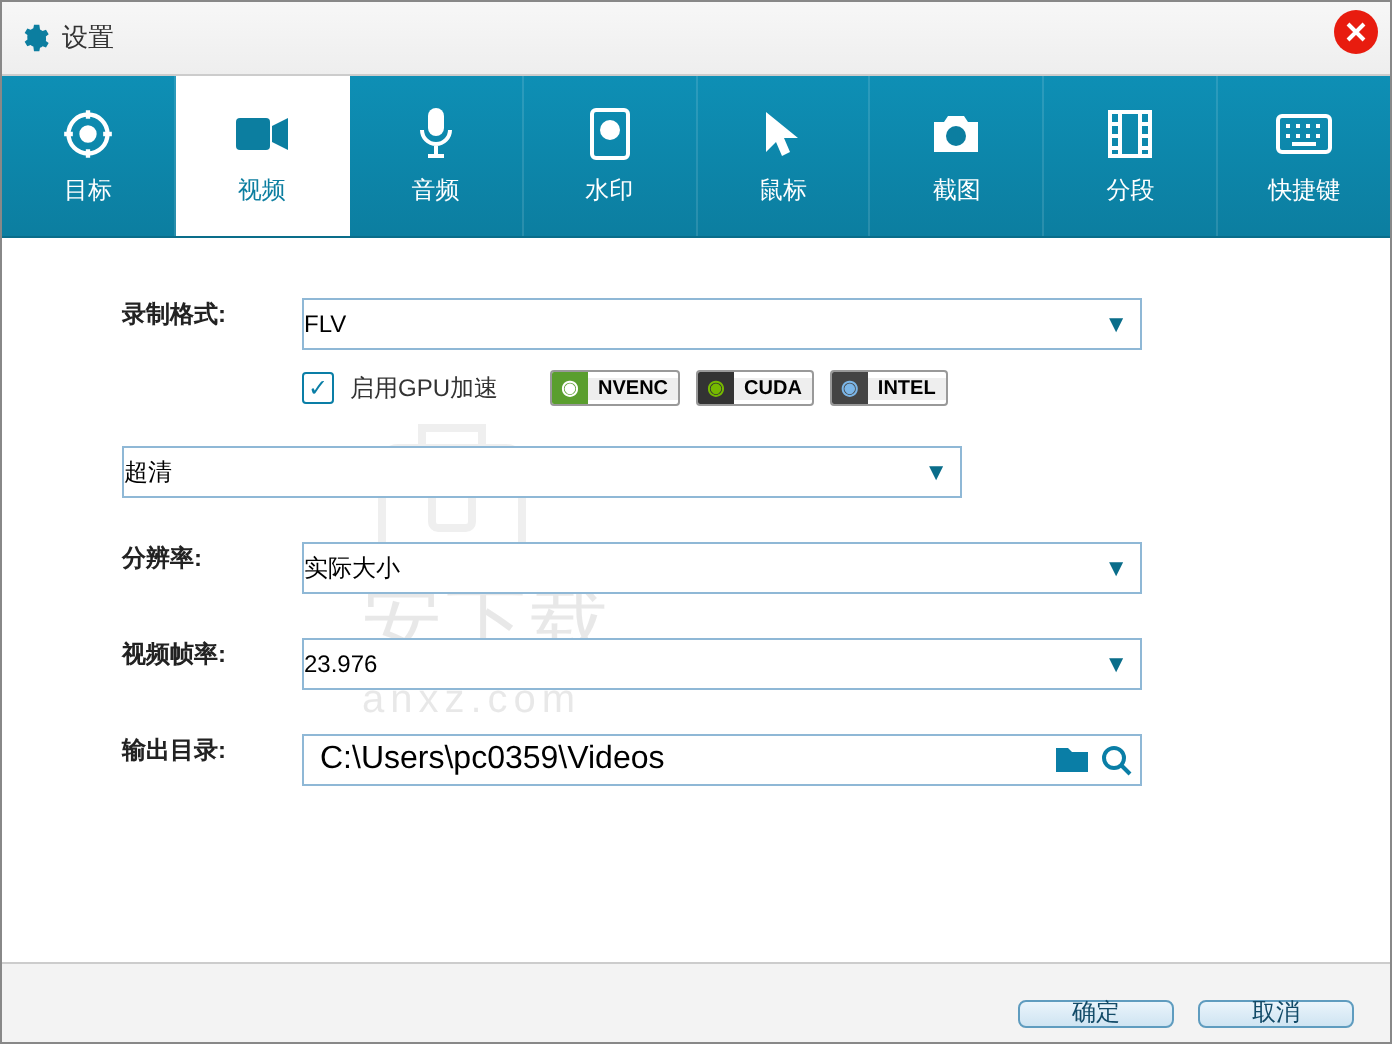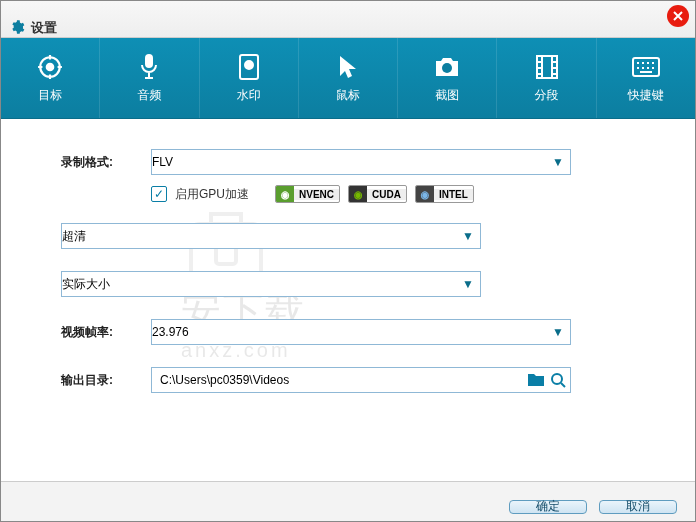--- a/index.html
+++ b/index.html
@@ -1,45 +1,45 @@
 <!DOCTYPE html>
 <html><head>
 <meta charset="utf-8">
 <style>
 * { margin: 0; padding: 0; box-sizing: border-box; font-family: "Microsoft YaHei", Arial, sans-serif; }
 body { width: 696px; height: 522px; background: #fff; border: 1px solid #888; overflow: hidden; }
 
-.titlebar { height: 30px; background: linear-gradient(#f7f7f7,#eee); border-bottom: 1px solid #ccc; display: flex; align-items: flex-start; padding: 18px 8px; position: relative; font-weight: bold; }
+.titlebar { height: 30px; background: linear-gradient(#f7f7f7,#eee); border-bottom: 1px solid #ccc; display: flex; align-items: center; padding: 18px 8px; position: relative; }
 .titlebar .title { font-size: 13px; color: #333; margin-left: 6px; }
 .titlebar .close { position: absolute; right: 6px; top: 4px; width: 22px; height: 22px; border-radius: 50%; background: #e81c0f; display: flex; align-items: center; justify-content: center; color: #fff; font-weight: bold; cursor: pointer; }
 
 .tabs { height: 81px; background: linear-gradient(#0e8fb5,#0c7ea0); display: flex; border-bottom: 1px solid #0a6d8a; }
 .tab { flex: 1; display: flex; flex-direction: column; align-items: center; justify-content: center; color: #fff; font-size: 12px; cursor: pointer; border-right: 1px solid rgba(255,255,255,0.12); }
 .tab:last-child { border-right: none; }
 .tab.active { background: #fff; color: #0c7ea0; }
 .tab .icon { width: 28px; height: 28px; margin-bottom: 6px; display: flex; align-items: center; justify-content: center; }
 .tab .lbl { font-size: 12px; }
 
 .content { padding: 30px 40px 10px 60px; height: 362px; position: relative; }
-.row { display: flex; align-items: center; margin-bottom: 22px; }
+.row { display: flex; margin-bottom: 22px; }
 .row .label { width: 90px; font-size: 12px; color: #222; font-weight: bold; }
 .select { flex: 1; max-width: 420px; height: 26px; border: 1px solid #8fb8d6; background: #fff; display: flex; align-items: center; padding: 0 0; position: relative; font-size: 12px; cursor: pointer; }
 .select .caret { position: absolute; right: 6px; color: #0a6d8a; }
 
 .gpurow { display: flex; align-items: center; margin-left: 90px; margin-top: -12px; margin-bottom: 20px; gap: 8px; }
 .checkbox { width: 16px; height: 16px; border: 1px solid #0a7ea6; border-radius: 2px; display: flex; align-items: center; justify-content: center; color: #0a7ea6; font-size: 12px; cursor: pointer; }
 .gpulabel { font-size: 12px; color: #333; margin-right: 18px; }
 .badge { height: 18px; display: flex; align-items: center; border: 1px solid #999; border-radius: 2px; font-size: 10px; font-weight: bold; overflow: hidden; }
 .badge .chip { width: 18px; height: 100%; display: flex; align-items: center; justify-content: center; }
 .badge .txt { padding: 0 5px; background: #eee; }
 .nvenc .chip { background: #5a9e2e; color: #fff; }
 .cuda .chip { background: #333; color: #76b900; }
 .intel .chip { background: #444; color: #7bb6e8; }
 
-.pathbox { flex: 1; max-width: 420px; height: 26px; border: 1px solid #8fb8d6; background: #fff; display: flex; align-items: center; padding: 0 8px; font-size: 12px; position: relative; }
+.pathbox { flex: 1; max-width: 420px; height: 26px; border: 1px solid #8fb8d6; background: #fff; display: flex; align-items: center; padding: 0 8px; font-size: 16px; position: relative; }
 .pathbox .icons { position: absolute; right: 4px; display: flex; gap: 6px; }
 .pathbox .icons span { color: #0a7ea6; cursor: pointer; font-size: 14px; }
 
 .watermark { position: absolute; top: 85px; left: 180px; opacity: 0.13; pointer-events: none; display: flex; flex-direction: column; align-items: flex-start; color: #555; }
 .watermark .wmtxt { font-size: 40px; letter-spacing: 2px; }
 .watermark .wmurl { font-size: 20px; letter-spacing: 3px; }
 
 .footer { height: 50px; border-top: 1px solid #ccc; background: #f3f3f3; display: flex; align-items: center; justify-content: flex-end; padding-right: 18px; gap: 12px; }
 .btn { width: 78px; height: 14px; border: 1px solid #5f9cbf; border-radius: 4px; background: linear-gradient(#eaf4fb,#cfe4f2); font-size: 12px; color: #134b68; cursor: pointer; display: flex; align-items: center; justify-content: center; }
 
@@ -66,20 +66,29 @@
   <div class="tab">
     <span class="icon">
         <svg width="26" height="26" viewBox="0 0 24 24" fill="none" stroke="#fff" stroke-width="2">
           <circle cx="12" cy="12" r="9"></circle>
           <circle cx="12" cy="12" r="3" fill="#fff"></circle>
           <path d="M12 1v4M12 19v4M1 12h4M19 12h4"></path>
         </svg>
       </span>
     <span class="lbl">目标</span>
   </div>
+  <div class="tab active">
+    <span class="icon">
+        <svg width="26" height="20" viewBox="0 0 26 20">
+          <rect x="0" y="2" width="17" height="16" rx="2" fill="#0c7ea0"></rect>
+          <path fill="#0c7ea0" d="M18 6l8-4v16l-8-4z"></path>
+        </svg>
+      </span>
+    <span class="lbl">视频</span>
+  </div>
   <div class="tab">
     <span class="icon">
         <svg width="20" height="26" viewBox="0 0 20 26" fill="#fff">
           <rect x="6" y="0" width="8" height="14" rx="4"></rect>
           <path fill="none" stroke="#fff" stroke-width="2" d="M3 11a7 7 0 0014 0M10 18v5M6 24h8"></path>
         </svg>
       </span>
     <span class="lbl">音频</span>
   </div>
   <div class="tab">
@@ -165,20 +174,21 @@
   </div>
 
   <div class="row">
     <div class="select">
       <span>超清</span>
       <span class="caret">▼</span>
     </div>
   </div>
 
   <div class="row">
+    <div class="label">分辨率:</div>
     <div class="select">
       <span>实际大小</span>
       <span class="caret">▼</span>
     </div>
   </div>
 
   <div class="row">
     <div class="label">视频帧率:</div>
     <div class="select">
       <span>23.976</span>

